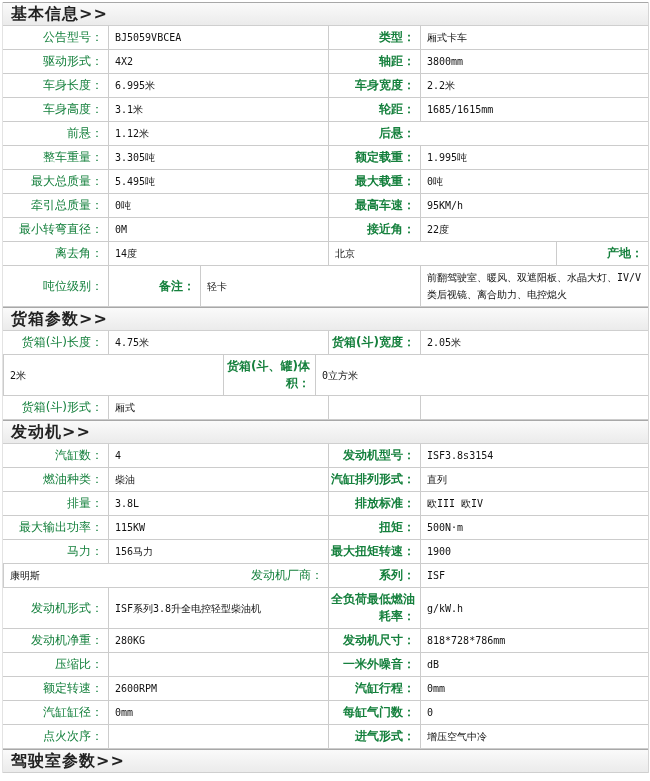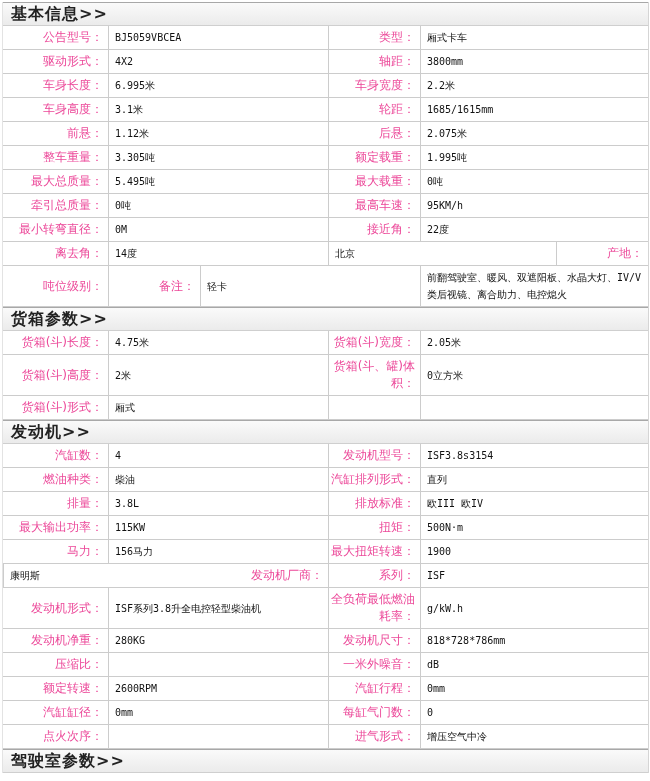--- a/index.html
+++ b/index.html
@@ -39,35 +39,35 @@
     box-sizing: border-box;
     padding: 3px 6px;
     display: flex;
     align-items: center;
     font-size: 12px;
     line-height: 17px;
   }
   .cell.label {
     justify-content: flex-end;
     text-align: right;
-    color: #ec4899;
+    color: #15803d;
     padding-right: 5px;
     padding-left: 2px;
   }
   .cell.value {
     justify-content: flex-start;
     text-align: left;
     color: #111111;
     border-left: 1px solid #cccccc;
     font-size: 10px;
     font-family: "DejaVu Sans Mono", "Liberation Mono", monospace;
   }
   .c1 { width: 105px; }
   .c2 { width: 220px; }
-  .c3 { width: 92px; border-left: 1px solid #cccccc; }
+  .c3 { width: 92px; border-left: 1px solid #cccccc; font-weight: bold; }
   .c4 { flex: 1; }
 </style>
 </head>
 <body>
 
 <div class="page" id="page">
     <div class="section-header">基本信息&gt;&gt;</div>
     <div class="spec-row">
       <div class="cell label c1">公告型号：</div>
       <div class="cell value c2">BJ5059VBCEA</div>
@@ -89,21 +89,20 @@
     <div class="spec-row">
       <div class="cell label c1">车身高度：</div>
       <div class="cell value c2">3.1米</div>
       <div class="cell label c3">轮距：</div>
       <div class="cell value c4">1685/1615mm</div>
     </div>
     <div class="spec-row">
       <div class="cell label c1">前悬：</div>
       <div class="cell value c2">1.12米</div>
       <div class="cell label c3">后悬：</div>
-      <div class="cell value c4">2.075米</div>
     </div>
     <div class="spec-row">
       <div class="cell label c1">整车重量：</div>
       <div class="cell value c2">3.305吨</div>
       <div class="cell label c3">额定载重：</div>
       <div class="cell value c4">1.995吨</div>
     </div>
     <div class="spec-row">
       <div class="cell label c1">最大总质量：</div>
       <div class="cell value c2">5.495吨</div>
@@ -135,21 +134,20 @@
       <div class="cell value c4">前翻驾驶室、暖风、双遮阳板、水晶大灯、IV/V类后视镜、离合助力、电控熄火</div>
     </div>
     <div class="section-header">货箱参数&gt;&gt;</div>
     <div class="spec-row">
       <div class="cell label c1">货箱(斗)长度：</div>
       <div class="cell value c2">4.75米</div>
       <div class="cell label c3">货箱(斗)宽度：</div>
       <div class="cell value c4">2.05米</div>
     </div>
     <div class="spec-row">
-      <div class="cell label c1">货箱(斗)高度：</div>
       <div class="cell value c2">2米</div>
       <div class="cell label c3">货箱(斗、罐)体积：</div>
       <div class="cell value c4">0立方米</div>
     </div>
     <div class="spec-row">
       <div class="cell label c1">货箱(斗)形式：</div>
       <div class="cell value c2">厢式</div>
       <div class="cell label c3"></div>
       <div class="cell value c4"></div>
     </div>

